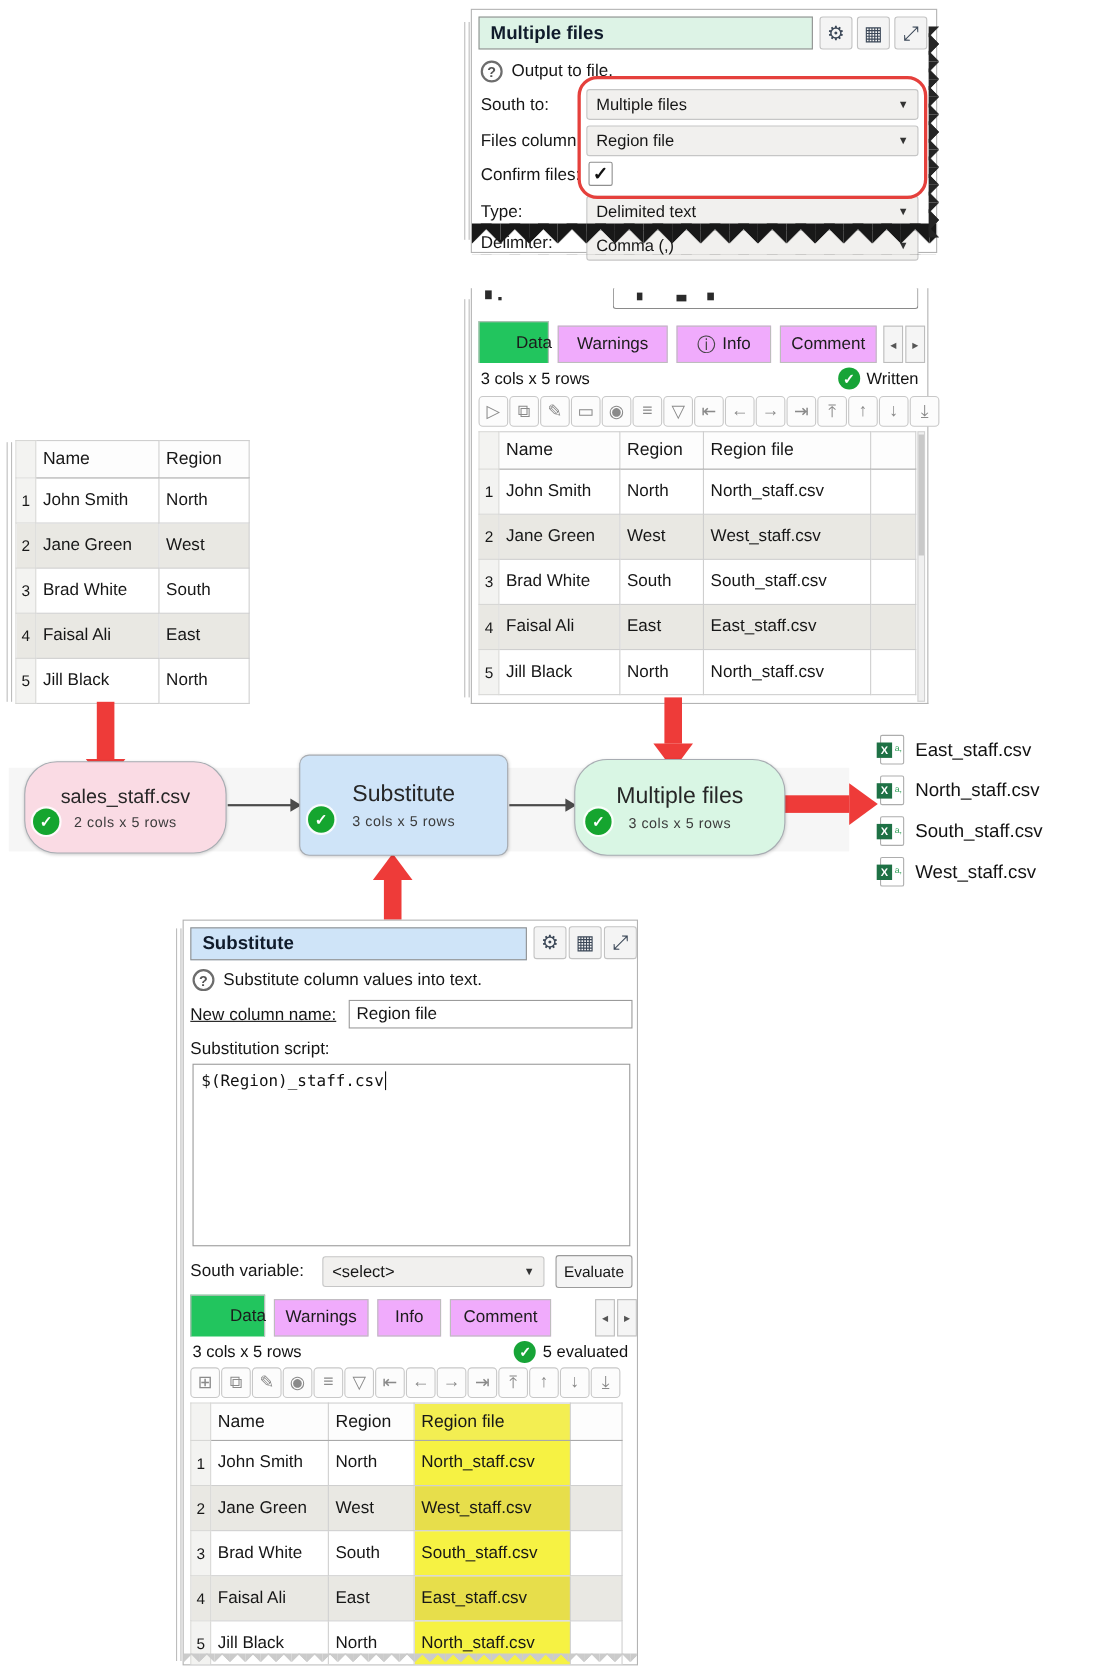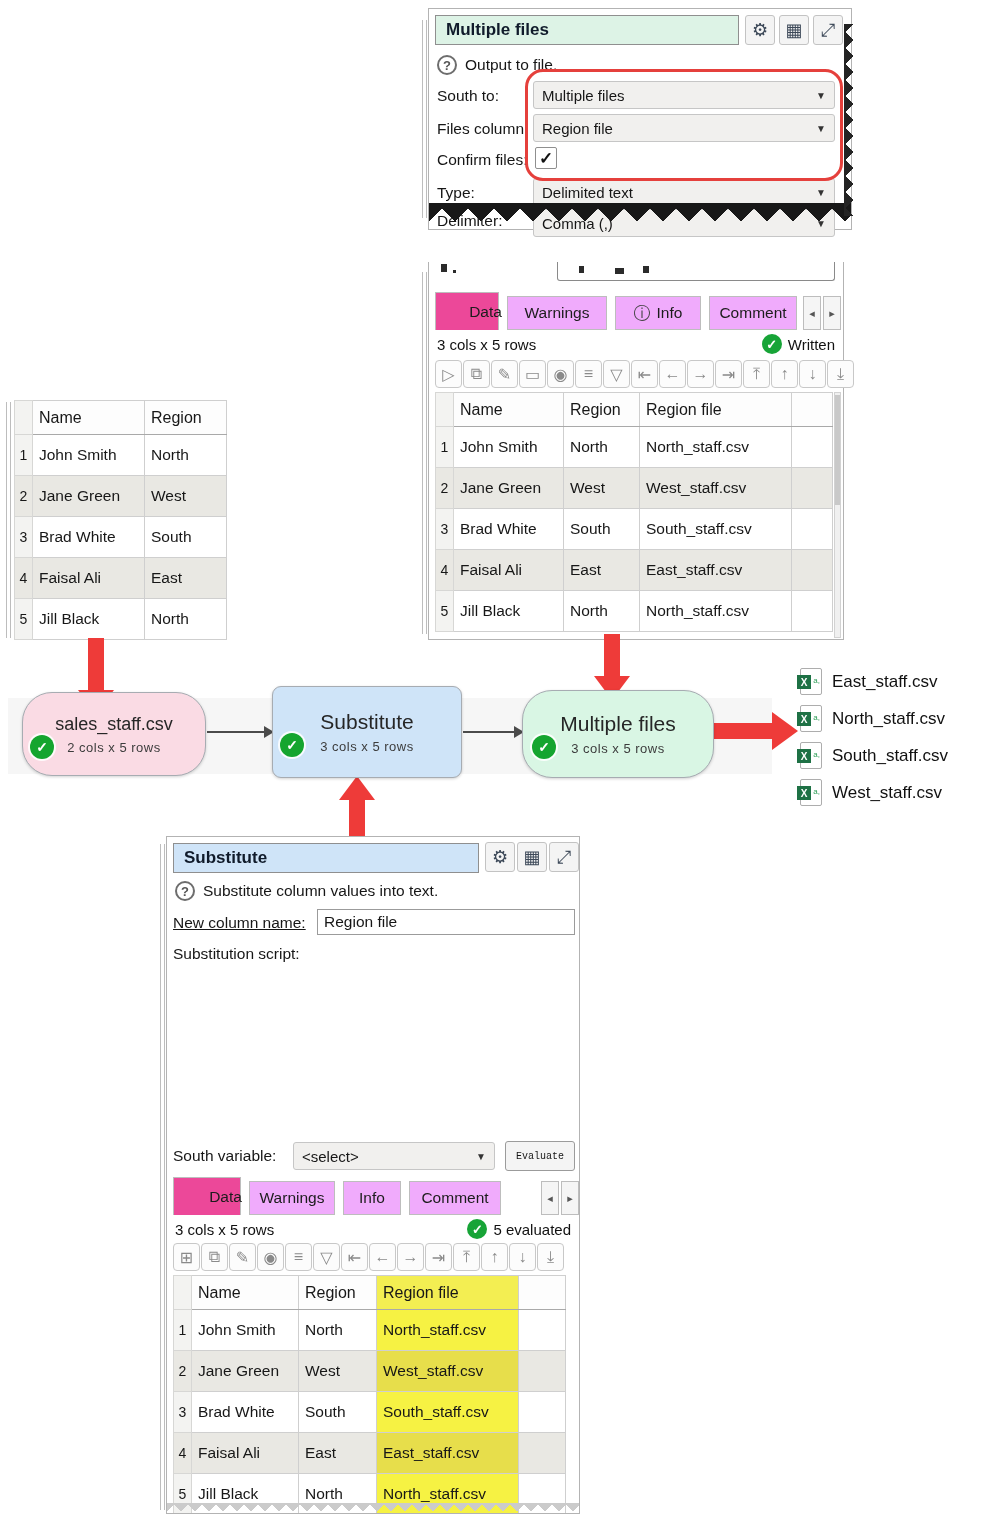--- a/index.html
+++ b/index.html
@@ -20,25 +20,25 @@
   .lbl{position:absolute;font-size:15.5px;white-space:nowrap;}
   .dd{position:absolute;height:28px;background:#f1f0ee;border:1px solid #c6c6c6;border-radius:3px;
       display:flex;align-items:center;padding:0 8px;font-size:15px;}
   .dd .val{flex:1;white-space:nowrap;overflow:hidden;}
   .dd .caret{font-size:10px;color:#333;margin-left:6px;}
   .cbx{position:absolute;width:22px;height:22px;background:#fff;border:1px solid #8f8f8f;border-radius:2px;
        display:flex;align-items:center;justify-content:center;font-size:17px;font-weight:700;color:#111;}
   .input{position:absolute;height:26px;background:#fff;border:1px solid #9b9b9b;display:flex;align-items:center;
          padding:0 6px;font-size:15.5px;}
   .btn{position:absolute;background:#f4f4f4;border:1px solid #9b9b9b;border-radius:3px;display:flex;
-       align-items:center;justify-content:center;font-size:10px;font-family:Liberation Mono, monospace;}
+       align-items:center;justify-content:center;font-size:14px;}
   
   .tab{position:absolute;top:4px;height:34px;background:#f0abfc;border:1px solid #bdbdbd;display:flex;
        align-items:center;justify-content:center;gap:6px;font-size:15.5px;color:#1c1c1c;}
-  .tab.active{top:0;height:38px;background:#ec4899;border-bottom:none;z-index:2;padding-left:37px;}
+  .tab.active{top:0;height:38px;background:#22c55e;border-bottom:none;z-index:2;padding-left:37px;}
   .minibtn{position:absolute;top:4px;width:18px;height:34px;background:#f5f5f5;border:1px solid #bdbdbd;
            display:flex;align-items:center;justify-content:center;font-size:11px;color:#555;}
   .status{position:absolute;font-size:15px;color:#111;display:flex;align-items:center;gap:6px;}
   .gcheck{display:inline-flex;width:20px;height:20px;border-radius:50%;background:#17a437;color:#fff;
           align-items:center;justify-content:center;font-size:13px;font-weight:700;flex:none;}
   .toolbar{position:absolute;display:flex;gap:1px;}
   .tbtn{width:27px;height:28px;background:#fcfcfc;border:1px solid #c8c8c8;border-radius:4px;display:flex;
         align-items:center;justify-content:center;font-size:16px;color:#8a8a8a;flex:none;overflow:hidden;}
   
   table.tbl{position:absolute;border-collapse:collapse;table-layout:fixed;font-size:15.5px;background:#fff;}
@@ -439,20 +439,23 @@
         <span class="qicon">?</span>
         <span>Substitute column values into text.</span>
       </div>
 
       <span class="lbl" style="left:6px;top:77px;text-decoration:underline;">New column name:</span>
       <div class="input" style="left:150px;top:72px;width:258px;">
         <span>Region file</span>
       </div>
 
       <span class="lbl" style="left:6px;top:108px;">Substitution script:</span>
+      <div class="scriptbox" style="left:8px;top:130px;width:398px;height:166px;">
+        <span class="mono">$(Region)_staff.csv</span><span class="tcursor"></span>
+      </div>
 
       <span class="lbl" style="left:6px;top:310px;">South variable:</span>
       <div class="dd" style="left:126px;top:305px;width:202px;">
         <span class="val">&lt;select&gt;</span>
         <span class="caret">▼</span>
       </div>
       <div class="btn" style="left:338px;top:304px;width:70px;height:30px;">
         <span>Evaluate</span>
       </div>
 

